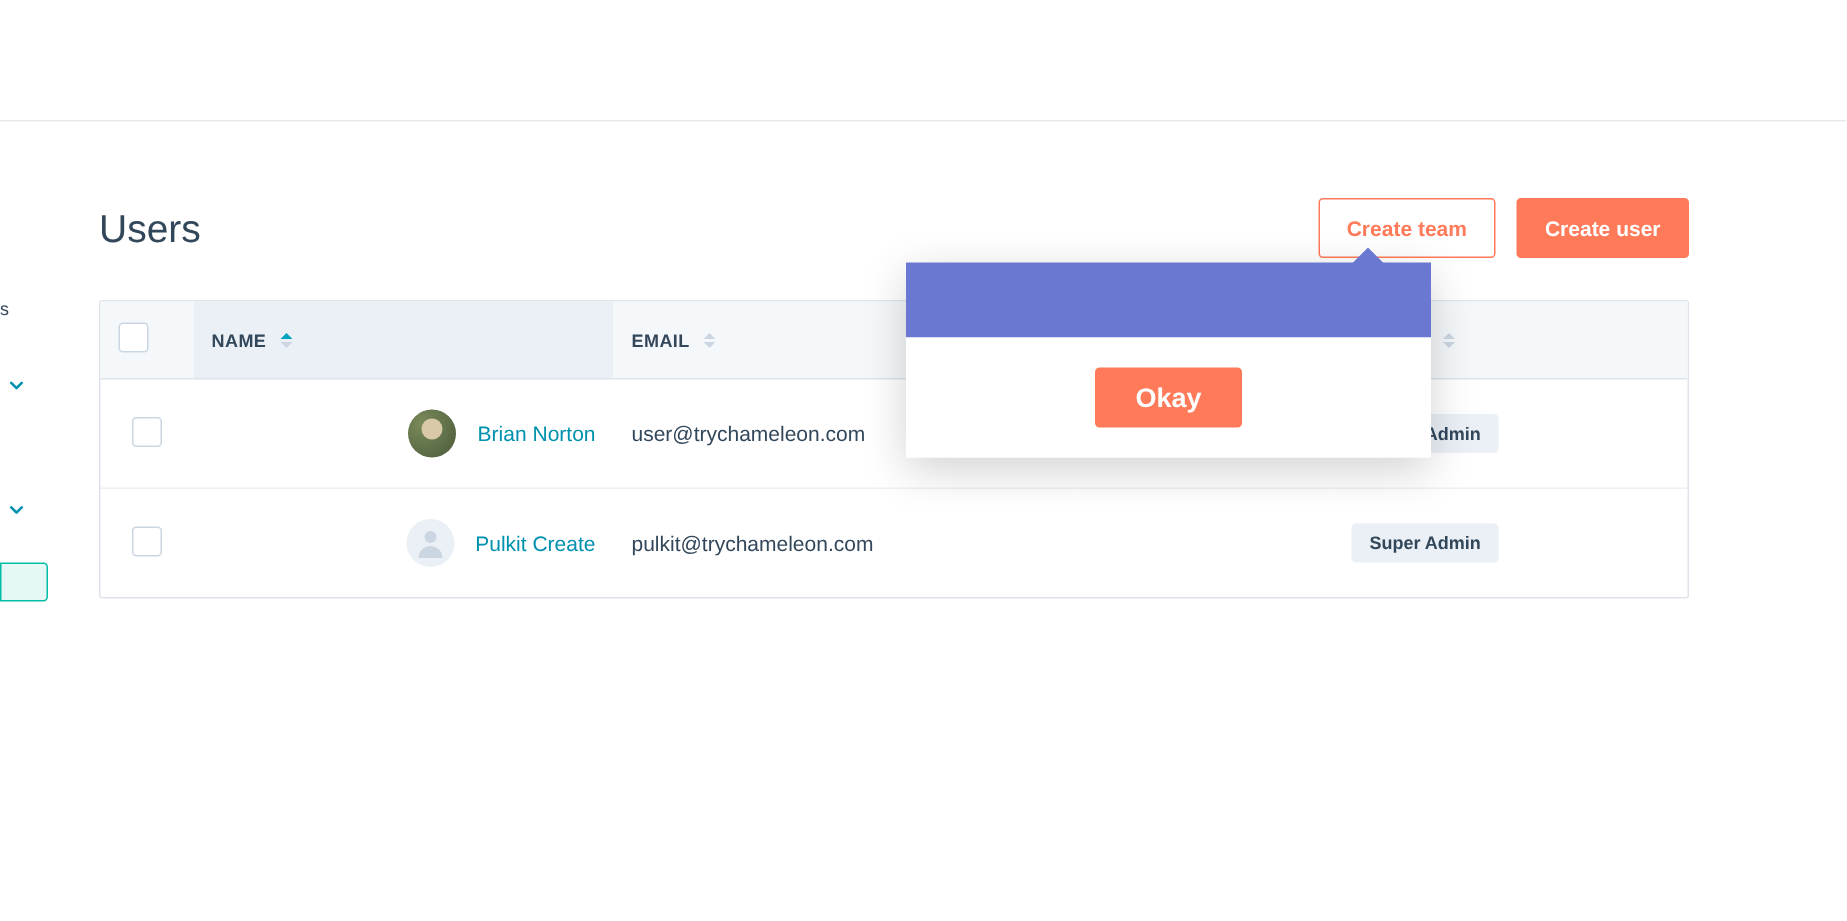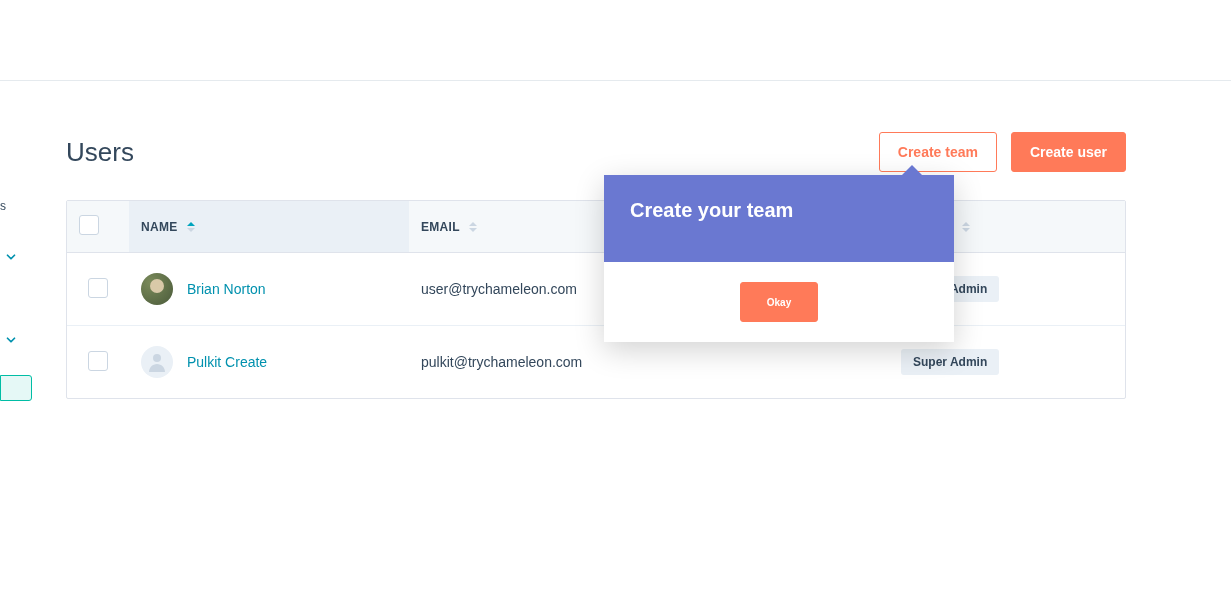--- a/index.html
+++ b/index.html
@@ -165,20 +165,21 @@
     height: 20px;
     border: 1px solid #cbd6e2;
     border-radius: 3px;
     display: inline-block;
     background: #fff;
   }
   .user-cell {
     display: flex;
     align-items: center;
     gap: 14px;
+    justify-content: flex-end;
   }
   .avatar {
     width: 32px;
     height: 32px;
     border-radius: 50%;
     flex-shrink: 0;
     overflow: hidden;
   }
   .avatar.placeholder {
     background: #eaf0f6;
@@ -245,21 +246,21 @@
   .popover-text {
     font-size: 14px;
     line-height: 1.7;
   }
   .popover-footer {
     background: #fff;
     padding: 20px;
     text-align: center;
   }
   .popover-footer .btn {
-    font-size: 10px;
+    font-size: 18px;
     padding: 0 26px;
     height: 40px;
   }
   
   .col-check { width: 62px; }
   .col-name { width: 280px; }
   .col-email { width: 310px; }
   .col-team { width: 170px; }
   .col-access { width: auto; }
 </style>
@@ -357,18 +358,17 @@
         <td></td>
         <td><span class="badge">Super Admin</span></td>
       </tr>
     </tbody>
   </table>
 </div>
 
 <div class="popover">
   <div class="popover-arrow"></div>
   <div class="popover-body">
-    <div class="popover-title">Create your team</div>
   </div>
   <div class="popover-footer">
     <button class="btn btn-solid">Okay</button>
   </div>
 </div>
 
 </body></html>

